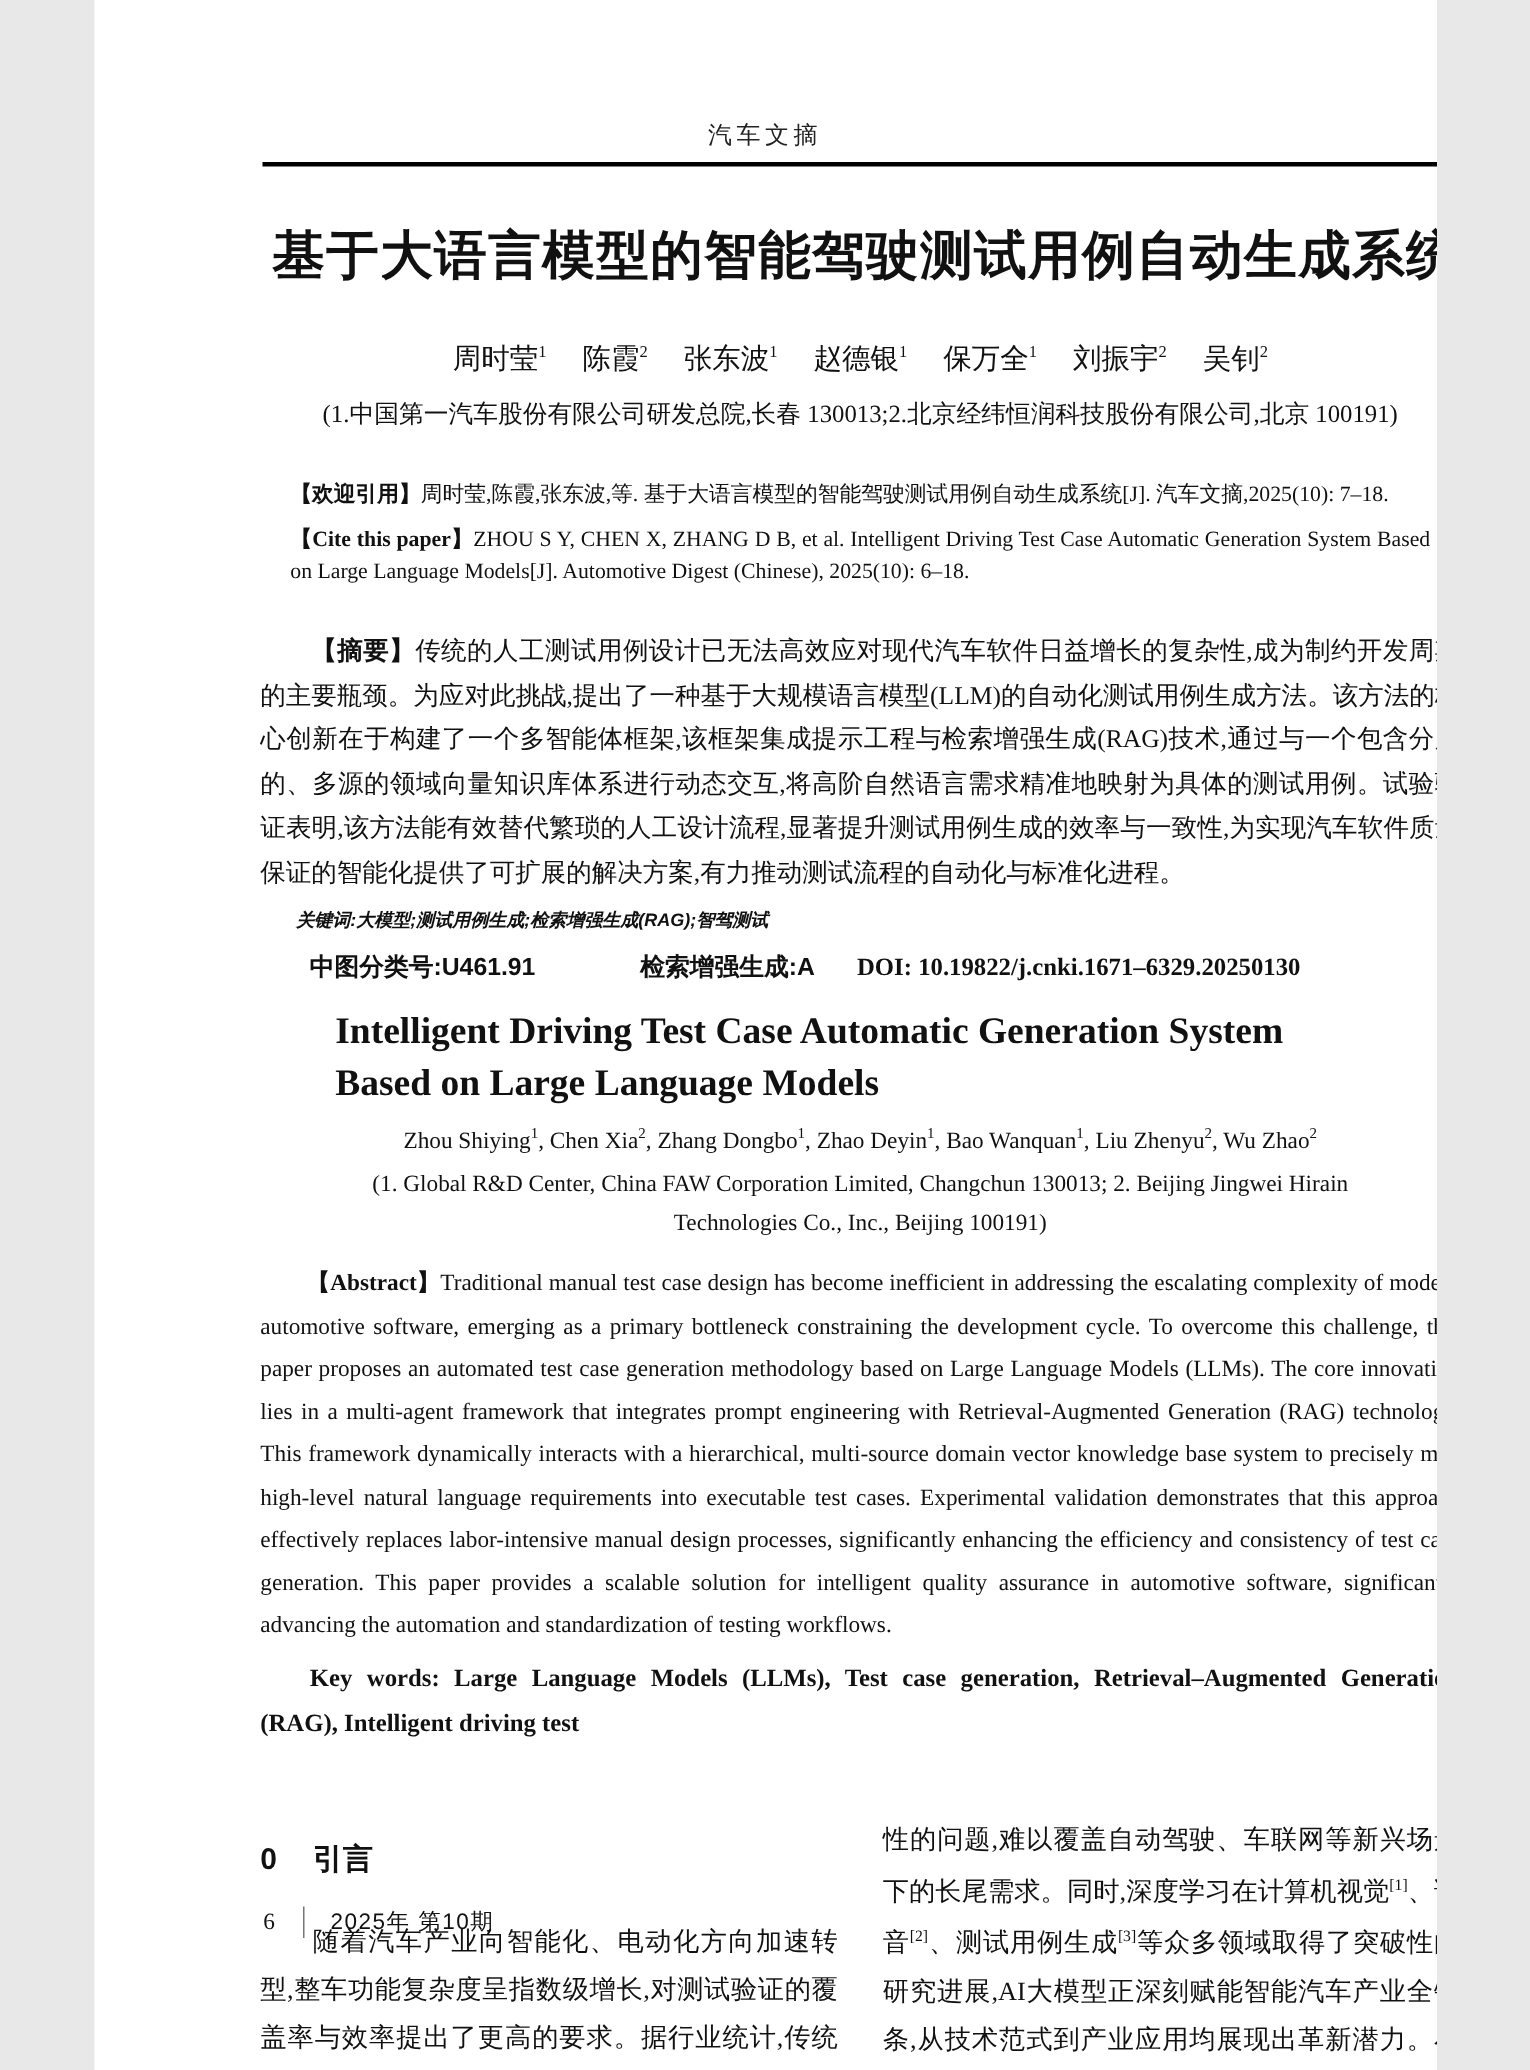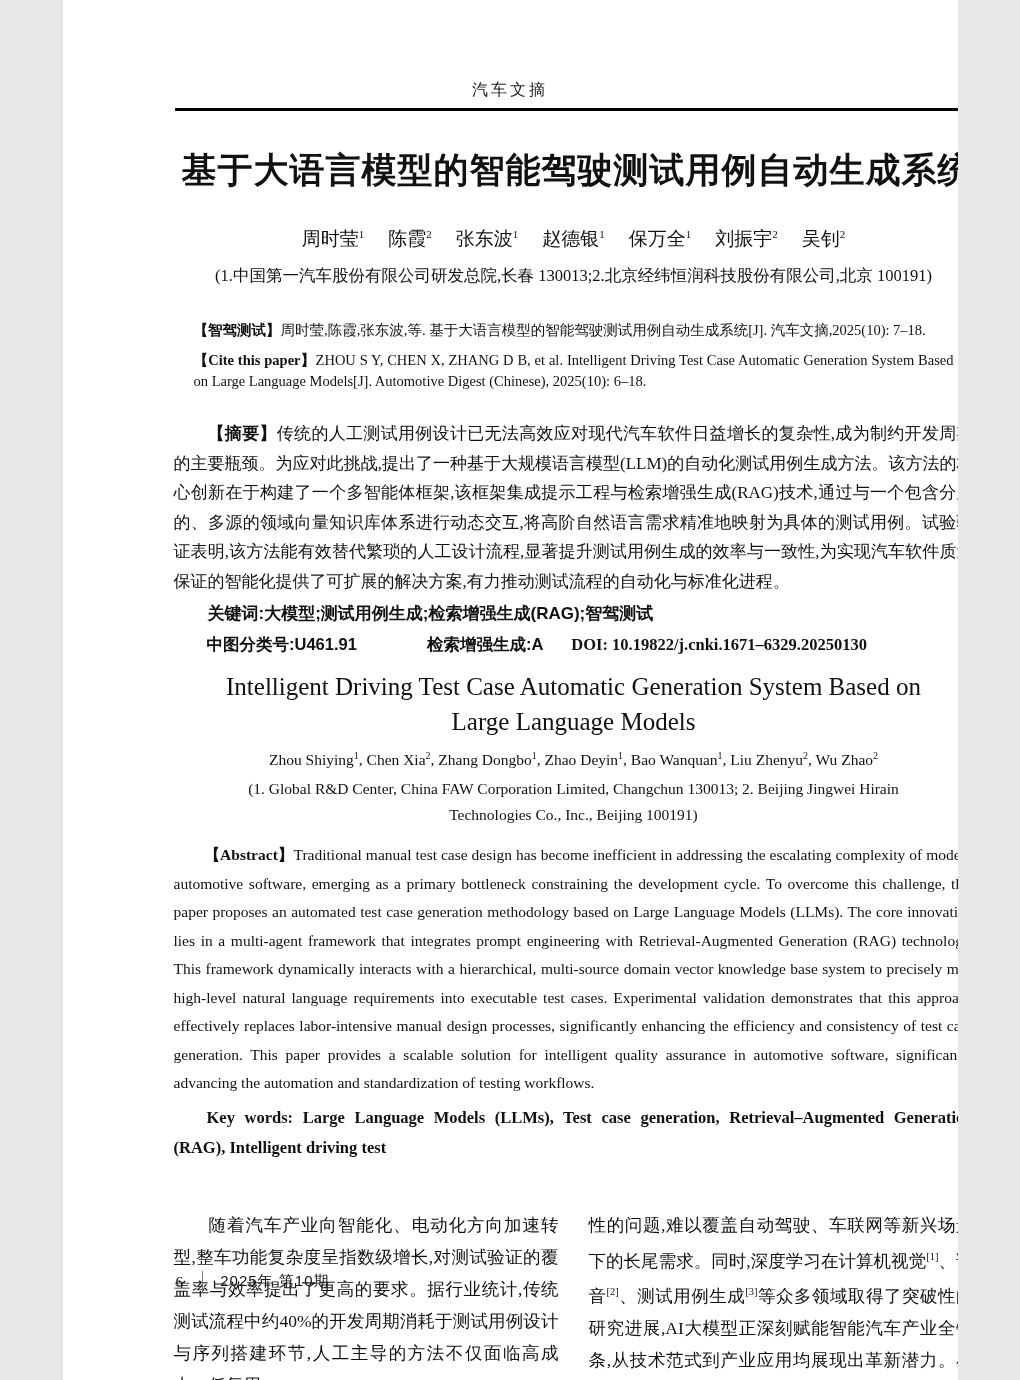--- a/index.html
+++ b/index.html
@@ -66,41 +66,42 @@
     text-align:justify;
     text-indent:2em;
   }
   .abstract-cn .label{
     font-family:"Liberation Sans","DejaVu Sans",sans-serif;
     font-weight:bold;
   }
   .keywords-cn{
     font-family:"Liberation Sans","DejaVu Sans",sans-serif;
     font-weight:bold;
-    font-size:17px;
+    font-size:12px;
     line-height:29px;
     text-indent:2em;
     margin-top:3px;
+    font-style:italic;
   }
   .clc-line{
     font-family:"Liberation Sans","DejaVu Sans",sans-serif;
     font-weight:bold;
     font-size:16.5px;
     line-height:29px;
     text-indent:2em;
     margin-top:2px;
   }
   .clc-line .gap1{margin-right:70px;}
   .clc-line .gap2{margin-right:28px;}
   .clc-line .doi{font-family:"Liberation Serif","DejaVu Serif",serif;}
   .title-en{
     width:700px;
     margin:10px auto 0;
-    text-align:center;
-    font-weight:normal;
+    text-align:left;
+    font-weight:bold;
     font-size:25px;
     line-height:35px;
   }
   .authors-en{
     margin-top:11px;
     text-align:center;
     font-size:15.5px;
   }
   .authors-en sup{font-size:10px;}
   .affiliation-en{
@@ -181,21 +182,21 @@
 
     <div class="title-cn">基于大语言模型的智能驾驶测试用例自动生成系统</div>
 
     <div class="authors-cn">
       <span class="author"><span>周时莹</span><sup>1</sup></span><span class="author"><span>陈霞</span><sup>2</sup></span><span class="author"><span>张东波</span><sup>1</sup></span><span class="author"><span>赵德银</span><sup>1</sup></span><span class="author"><span>保万全</span><sup>1</sup></span><span class="author"><span>刘振宇</span><sup>2</sup></span><span class="author"><span>吴钊</span><sup>2</sup></span>
     </div>
 
     <div class="affiliation-cn">(1.中国第一汽车股份有限公司研发总院,长春 130013;2.北京经纬恒润科技股份有限公司,北京 100191)</div>
 
     <div class="citation-block">
-      <div class="citation-entry"><span class="cite-label-cn">【智驾测试】</span><span>周时莹,陈霞,张东波,等. 基于大语言模型的智能驾驶测试用例自动生成系统[J]. 汽车文摘,2025(10): 7–18.</span></div>
+      <div class="citation-entry"><span class="cite-label-cn">【欢迎引用】</span><span>周时莹,陈霞,张东波,等. 基于大语言模型的智能驾驶测试用例自动生成系统[J]. 汽车文摘,2025(10): 7–18.</span></div>
       <div class="citation-entry"><span class="cite-label-en">【Cite this paper】</span><span>ZHOU S Y, CHEN X, ZHANG D B, et al. Intelligent Driving Test Case Automatic Generation System Based on Large Language Models[J]. Automotive Digest (Chinese), 2025(10): 6–18.</span></div>
     </div>
 
     <div class="abstract-cn"><span class="label">【摘要】</span><span>传统的人工测试用例设计已无法高效应对现代汽车软件日益增长的复杂性,成为制约开发周期的主要瓶颈。为应对此挑战,提出了一种基于大规模语言模型(LLM)的自动化测试用例生成方法。该方法的核心创新在于构建了一个多智能体框架,该框架集成提示工程与检索增强生成(RAG)技术,通过与一个包含分层的、多源的领域向量知识库体系进行动态交互,将高阶自然语言需求精准地映射为具体的测试用例。试验验证表明,该方法能有效替代繁琐的人工设计流程,显著提升测试用例生成的效率与一致性,为实现汽车软件质量保证的智能化提供了可扩展的解决方案,有力推动测试流程的自动化与标准化进程。</span></div>
 
     <div class="keywords-cn">关键词:大模型;测试用例生成;检索增强生成(RAG);智驾测试</div>
 
     <div class="clc-line"><span class="gap1"><span>中图分类号:</span><span>U461.91</span></span><span class="gap2"><span>检索增强生成:</span><span>A</span></span><span class="doi">DOI: 10.19822/j.cnki.1671–6329.20250130</span></div>
 
     <div class="title-en">Intelligent Driving Test Case Automatic Generation System Based on Large Language Models</div>
@@ -203,20 +204,21 @@
     <div class="authors-en"><span><span>Zhou Shiying</span><sup>1</sup><span>, </span></span><span><span>Chen Xia</span><sup>2</sup><span>, </span></span><span><span>Zhang Dongbo</span><sup>1</sup><span>, </span></span><span><span>Zhao Deyin</span><sup>1</sup><span>, </span></span><span><span>Bao Wanquan</span><sup>1</sup><span>, </span></span><span><span>Liu Zhenyu</span><sup>2</sup><span>, </span></span><span><span>Wu Zhao</span><sup>2</sup><span></span></span></div>
 
     <div class="affiliation-en">(1. Global R&amp;D Center, China FAW Corporation Limited, Changchun 130013; 2. Beijing Jingwei Hirain Technologies Co., Inc., Beijing 100191)</div>
 
     <div class="abstract-en"><span class="label">【Abstract】</span><span>Traditional manual test case design has become inefficient in addressing the escalating complexity of modern automotive software, emerging as a primary bottleneck constraining the development cycle. To overcome this challenge, this paper proposes an automated test case generation methodology based on Large Language Models (LLMs). The core innovation lies in a multi-agent framework that integrates prompt engineering with Retrieval-Augmented Generation (RAG) technology. This framework dynamically interacts with a hierarchical, multi-source domain vector knowledge base system to precisely map high-level natural language requirements into executable test cases. Experimental validation demonstrates that this approach effectively replaces labor-intensive manual design processes, significantly enhancing the efficiency and consistency of test case generation. This paper provides a scalable solution for intelligent quality assurance in automotive software, significantly advancing the automation and standardization of testing workflows.</span></div>
 
     <div class="keywords-en">Key words: Large Language Models (LLMs), Test case generation, Retrieval–Augmented Generation (RAG), Intelligent driving test</div>
 
     <div class="columns">
       <div class="col col-left">
+        <div class="section-heading"><span class="sec-num">0</span><span>引言</span></div>
         <p>随着汽车产业向智能化、电动化方向加速转型,整车功能复杂度呈指数级增长,对测试验证的覆盖率与效率提出了更高的要求。据行业统计,传统测试流程中约40%的开发周期消耗于测试用例设计与序列搭建环节,人工主导的方法不仅面临高成本、低复用</p>
       </div>
       <div class="col col-right">
         <p><span>性的问题,难以覆盖自动驾驶、车联网等新兴场景下的长尾需求。同时,深度学习在计算机视觉</span><sup>[1]</sup><span>、语音</span><sup>[2]</sup><span>、测试用例生成</span><sup>[3]</sup><span>等众多领域取得了突破性的研究进展,AI大模型正深刻赋能智能汽车产业全链条,从技术范式到产业应用均展现出革新潜力。小鹏汽车凭借端到端模型,成功实现全国无图智驾,有效拓展了智能驾驶的应用范围与边界</span></p>
       </div>
     </div>
 
   </div>
 
   <div class="page-footer">

